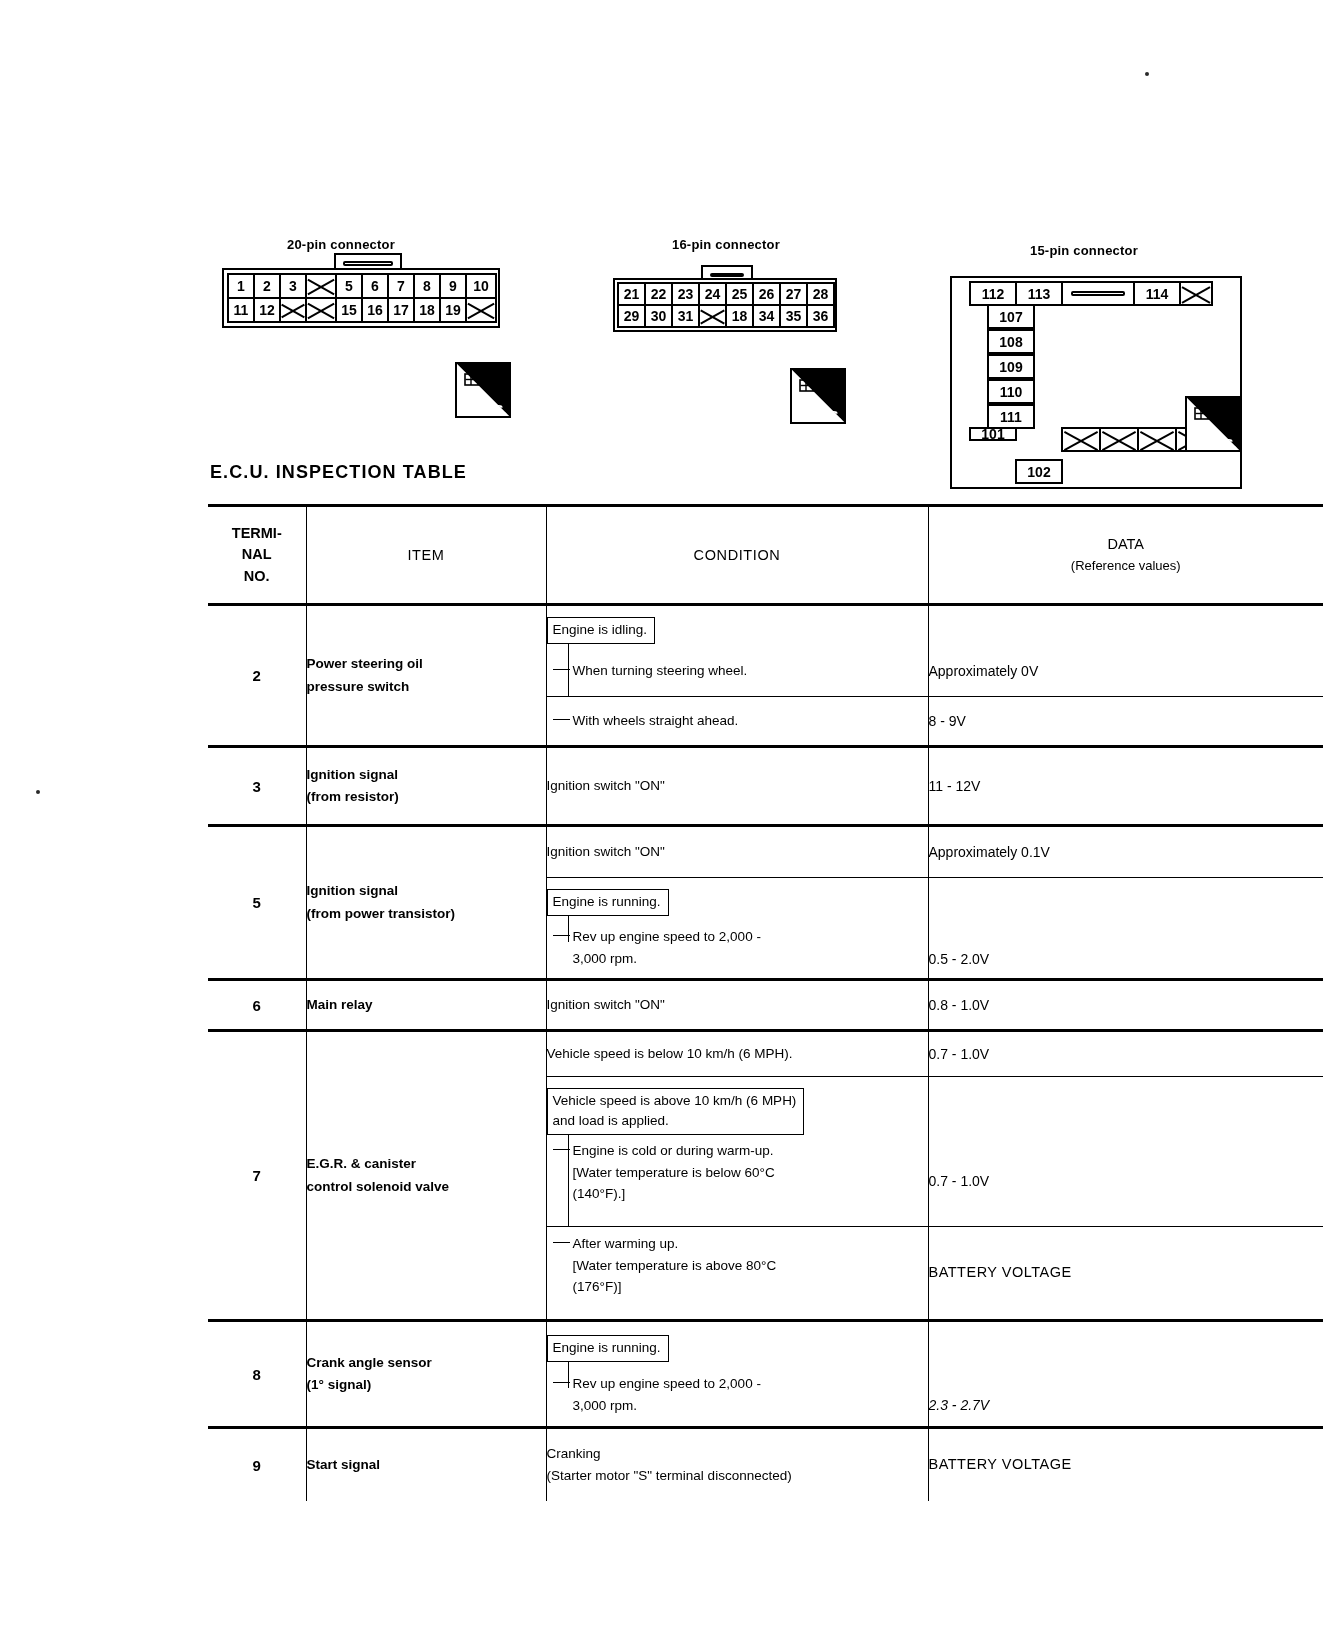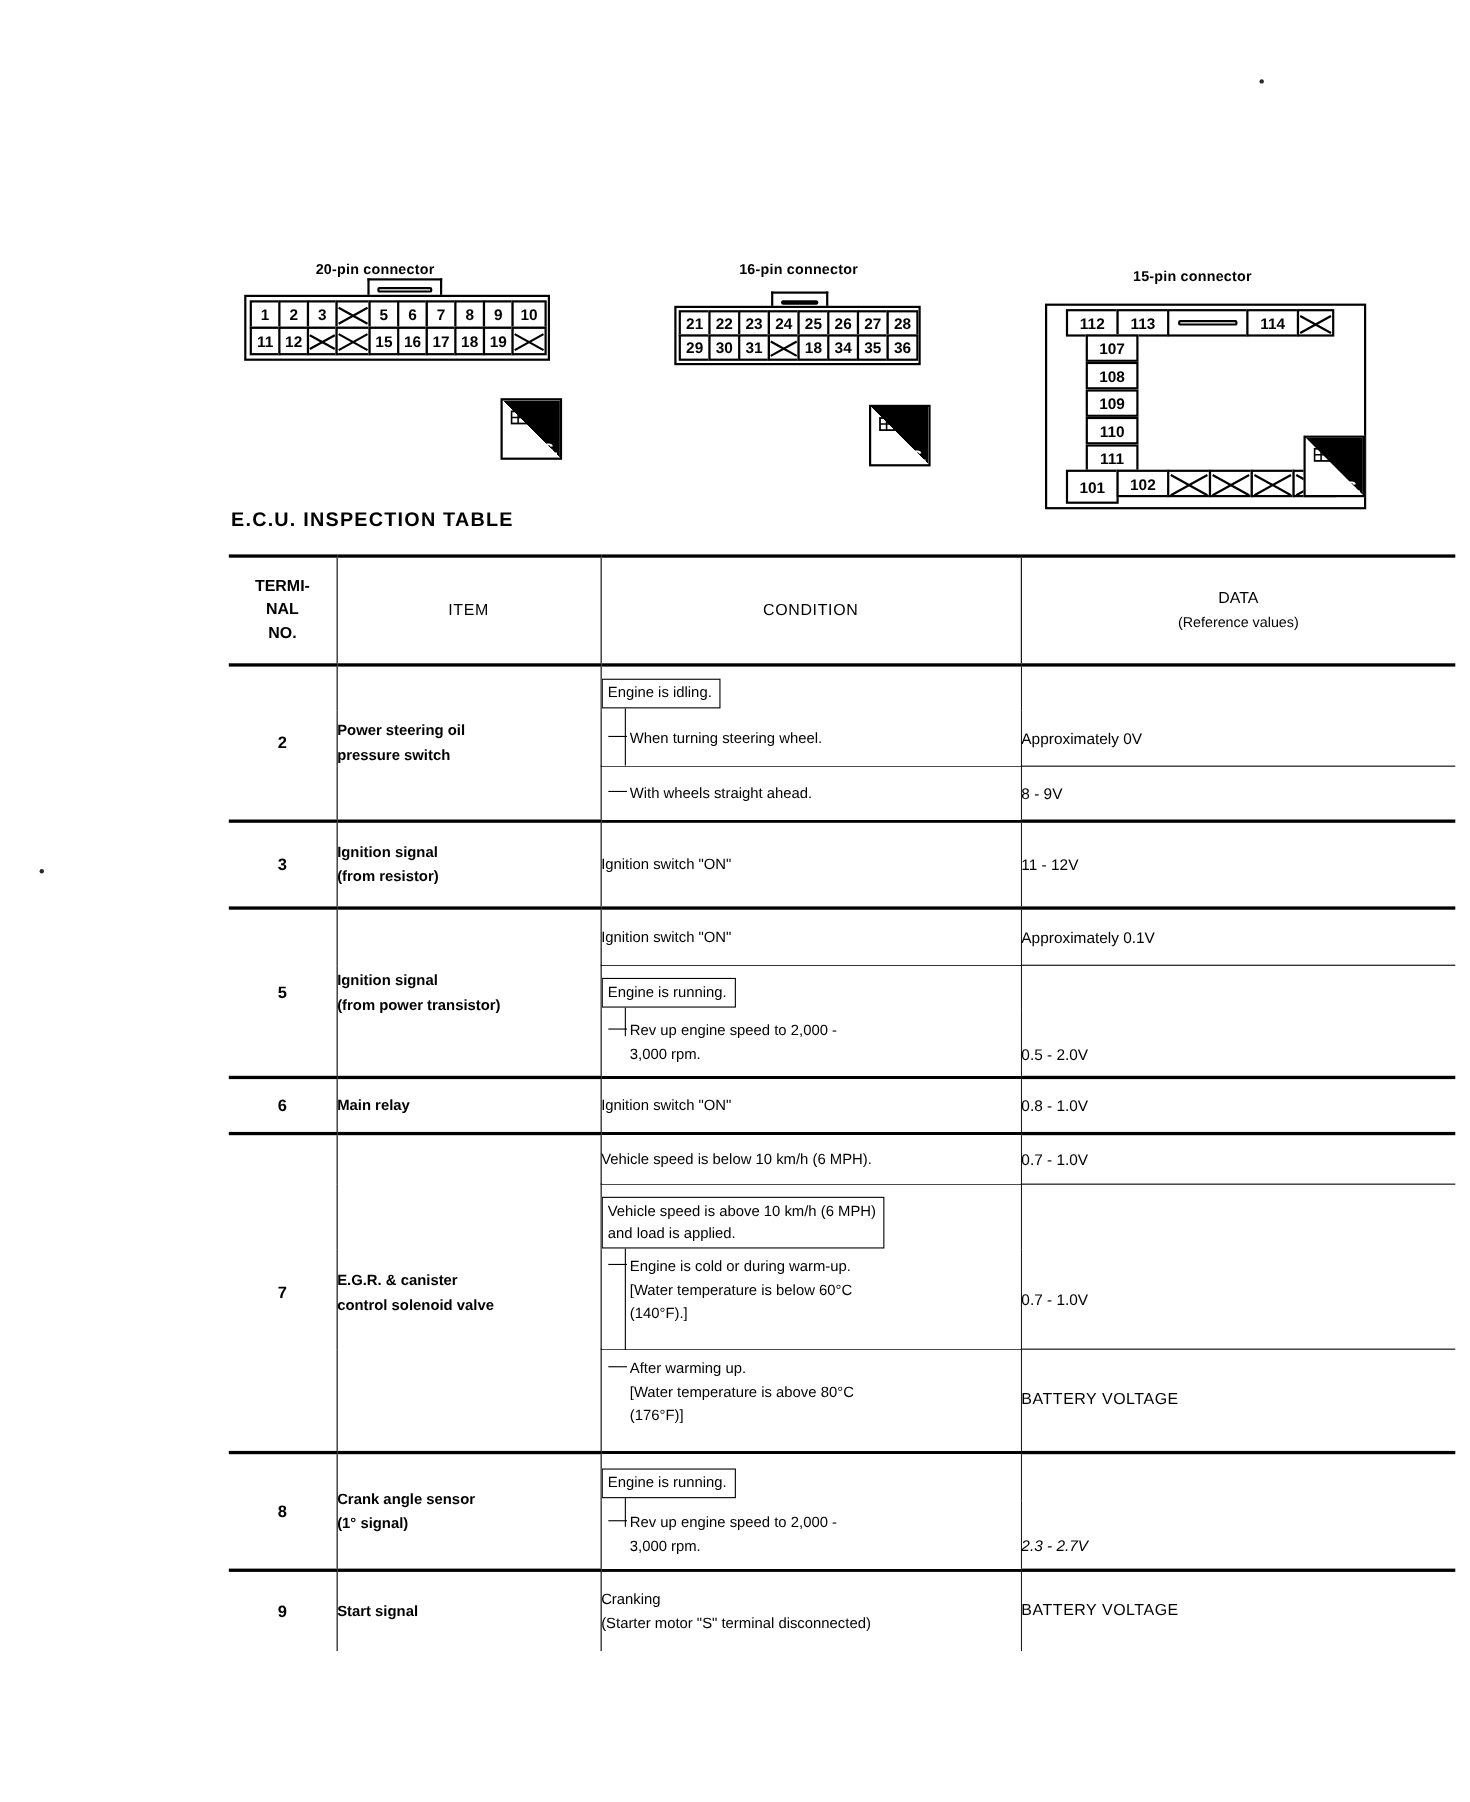--- a/index.html
+++ b/index.html
@@ -258,22 +258,22 @@
         <div class="cell x" style="width:34px;height:25px;"></div>
       </div>
       <div class="prow" style="margin-top:-2px;padding-left:32px;flex-direction:column;">
         <div class="cell" style="width:48px;height:25px;">107</div>
         <div class="cell" style="width:48px;height:25px;">108</div>
         <div class="cell" style="width:48px;height:25px;">109</div>
         <div class="cell" style="width:48px;height:25px;">110</div>
         <div class="cell" style="width:48px;height:25px;">111</div>
       </div>
       <div class="prow" style="margin-top:-2px;padding-left:14px;">
-        <div class="cell" style="width:48px;height:31px;">101</div>
-        <div class="cell" style="width:48px;height:25px;">102</div>
+        <div class="cell" style="width:48px;height:14px;">101</div>
+        <div class="cell" style="width:48px;height:25px;margin-top:32px;">102</div>
         <div class="cell x" style="width:40px;height:25px;"></div>
         <div class="cell x" style="width:40px;height:25px;"></div>
         <div class="cell x" style="width:40px;height:25px;"></div>
         <div class="cell x" style="width:40px;height:25px;"></div>
       </div>
     </div>
   </div>
 
   <div class="hs" style="left:1185px;top:396px;">
     <div class="tri"></div>

